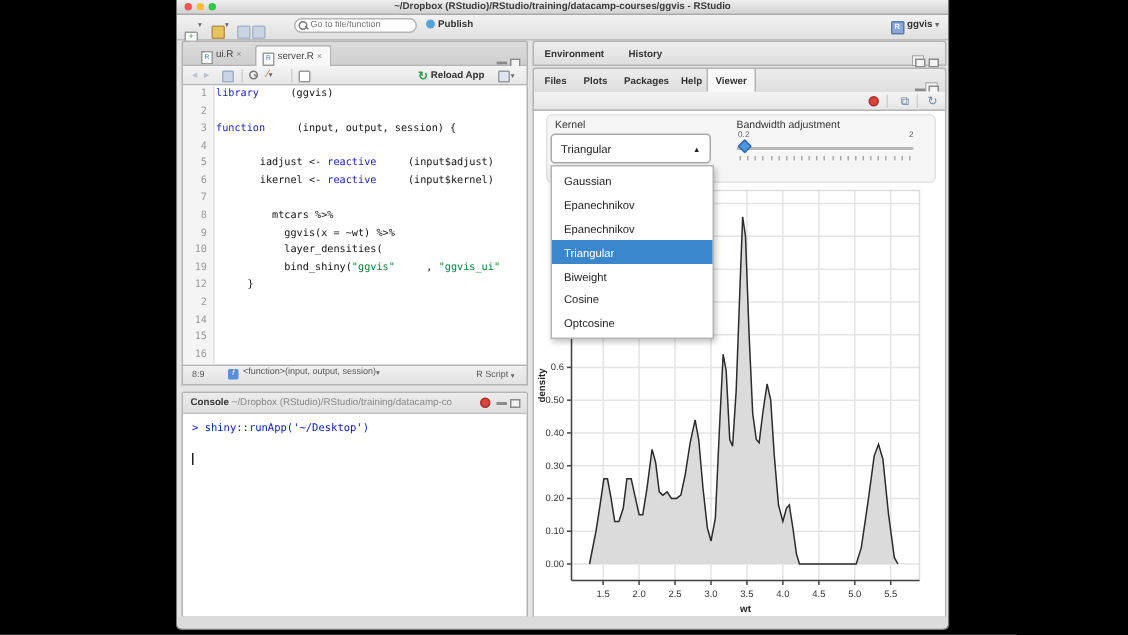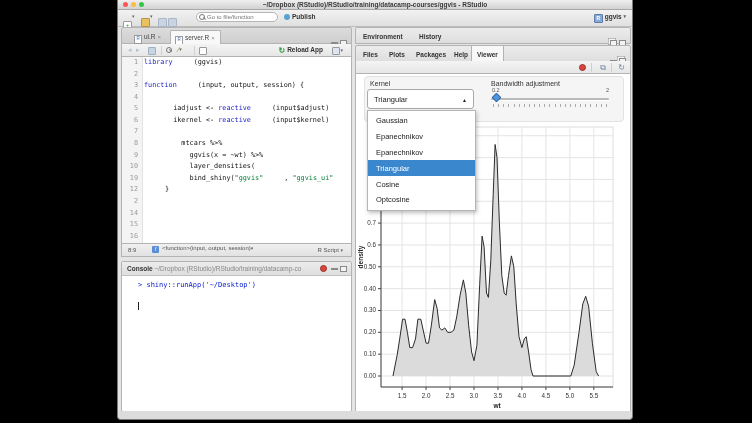--- a/index.html
+++ b/index.html
@@ -59,21 +59,21 @@
   .statusbar{position:absolute;left:0;top:217px;width:100%;height:13px;background:linear-gradient(#f0f0f0,#e2e2e2);
              border:1px solid #b3b3b3;border-top:none;box-sizing:border-box;font-size:6px;color:#555;}
   .fn-badge{display:inline-block;width:7px;height:7px;background:#5b8ed6;border-radius:1px;color:#fff;
             font-size:5px;line-height:7px;text-align:center;font-style:italic;margin:0 3px 0 8px;vertical-align:-1px;}
   
   .console{position:absolute;left:0;top:234px;width:100%;height:151px;background:#fff;border:1px solid #b3b3b3;box-sizing:border-box;border-radius:2px;}
   .console-hdr{position:absolute;left:0;top:0;width:100%;height:14px;background:linear-gradient(#ececec,#dedede);
                border-bottom:1px solid #c0c0c0;font-size:6.5px;color:#333;box-sizing:border-box;padding:3px 0 0 5px;overflow:hidden;}
   .console-path{color:#888;font-weight:normal;}
   .stop-dot{display:inline-block;width:7px;height:7px;border-radius:50%;background:#d9453c;border:1px solid #a03028;box-sizing:border-box;}
-  .console-body{position:absolute;left:0;top:14px;right:0;bottom:0;font-family:"DejaVu Sans Mono",monospace;font-size:7px;padding:4px 0 0 16px;}
+  .console-body{position:absolute;left:0;top:14px;right:0;bottom:0;font-family:"DejaVu Sans Mono",monospace;font-size:7px;padding:4px 0 0 6px;}
   .cl{height:10.8px;line-height:10.8px;white-space:pre;}
   .cl.input{color:#0018cc;}
   .cl.output{color:#b21c10;}
   .cursor{display:inline-block;width:1px;height:8px;background:#222;vertical-align:-1px;}
   
   .viewer-toolbar{position:absolute;left:0;top:34px;width:100%;height:13px;background:linear-gradient(#f4f4f4,#e6e6e6);
                   border:1px solid #b3b3b3;border-top:none;box-sizing:border-box;}
   .vt-ic{position:absolute;top:2px;font-size:8px;color:#6f87a0;}
   .vt-sep{position:absolute;top:2px;width:1px;height:9px;background:#cfcfcf;}
   .viewer-content{position:absolute;left:0;top:47px;width:100%;height:338px;background:#fff;
@@ -314,20 +314,21 @@
       <span class="ctl-label" style="left:14px;top:6px;z-index:3;">Kernel</span>
       <div class="selectbox">
         <span>Triangular</span>
         <span class="sel-caret">▲</span>
       </div>
       <div class="dd-list" id="kernel-list">
             <div class="dd-item">Gaussian</div>
             <div class="dd-item">Epanechnikov</div>
             <div class="dd-item">Epanechnikov</div>
             <div class="dd-item sel">Triangular</div>
+            <div class="dd-item">Biweight</div>
             <div class="dd-item">Cosine</div>
             <div class="dd-item">Optcosine</div>
           </div>
 
       <span class="ctl-label" style="left:135px;top:6px;z-index:3;">Bandwidth adjustment</span>
       <div class="slider-zone" style="z-index:3;">
         <span class="sl-min">0.2</span>
         <span class="sl-max">2</span>
         <div class="sl-track"></div>
         <div class="sl-handle"></div>

